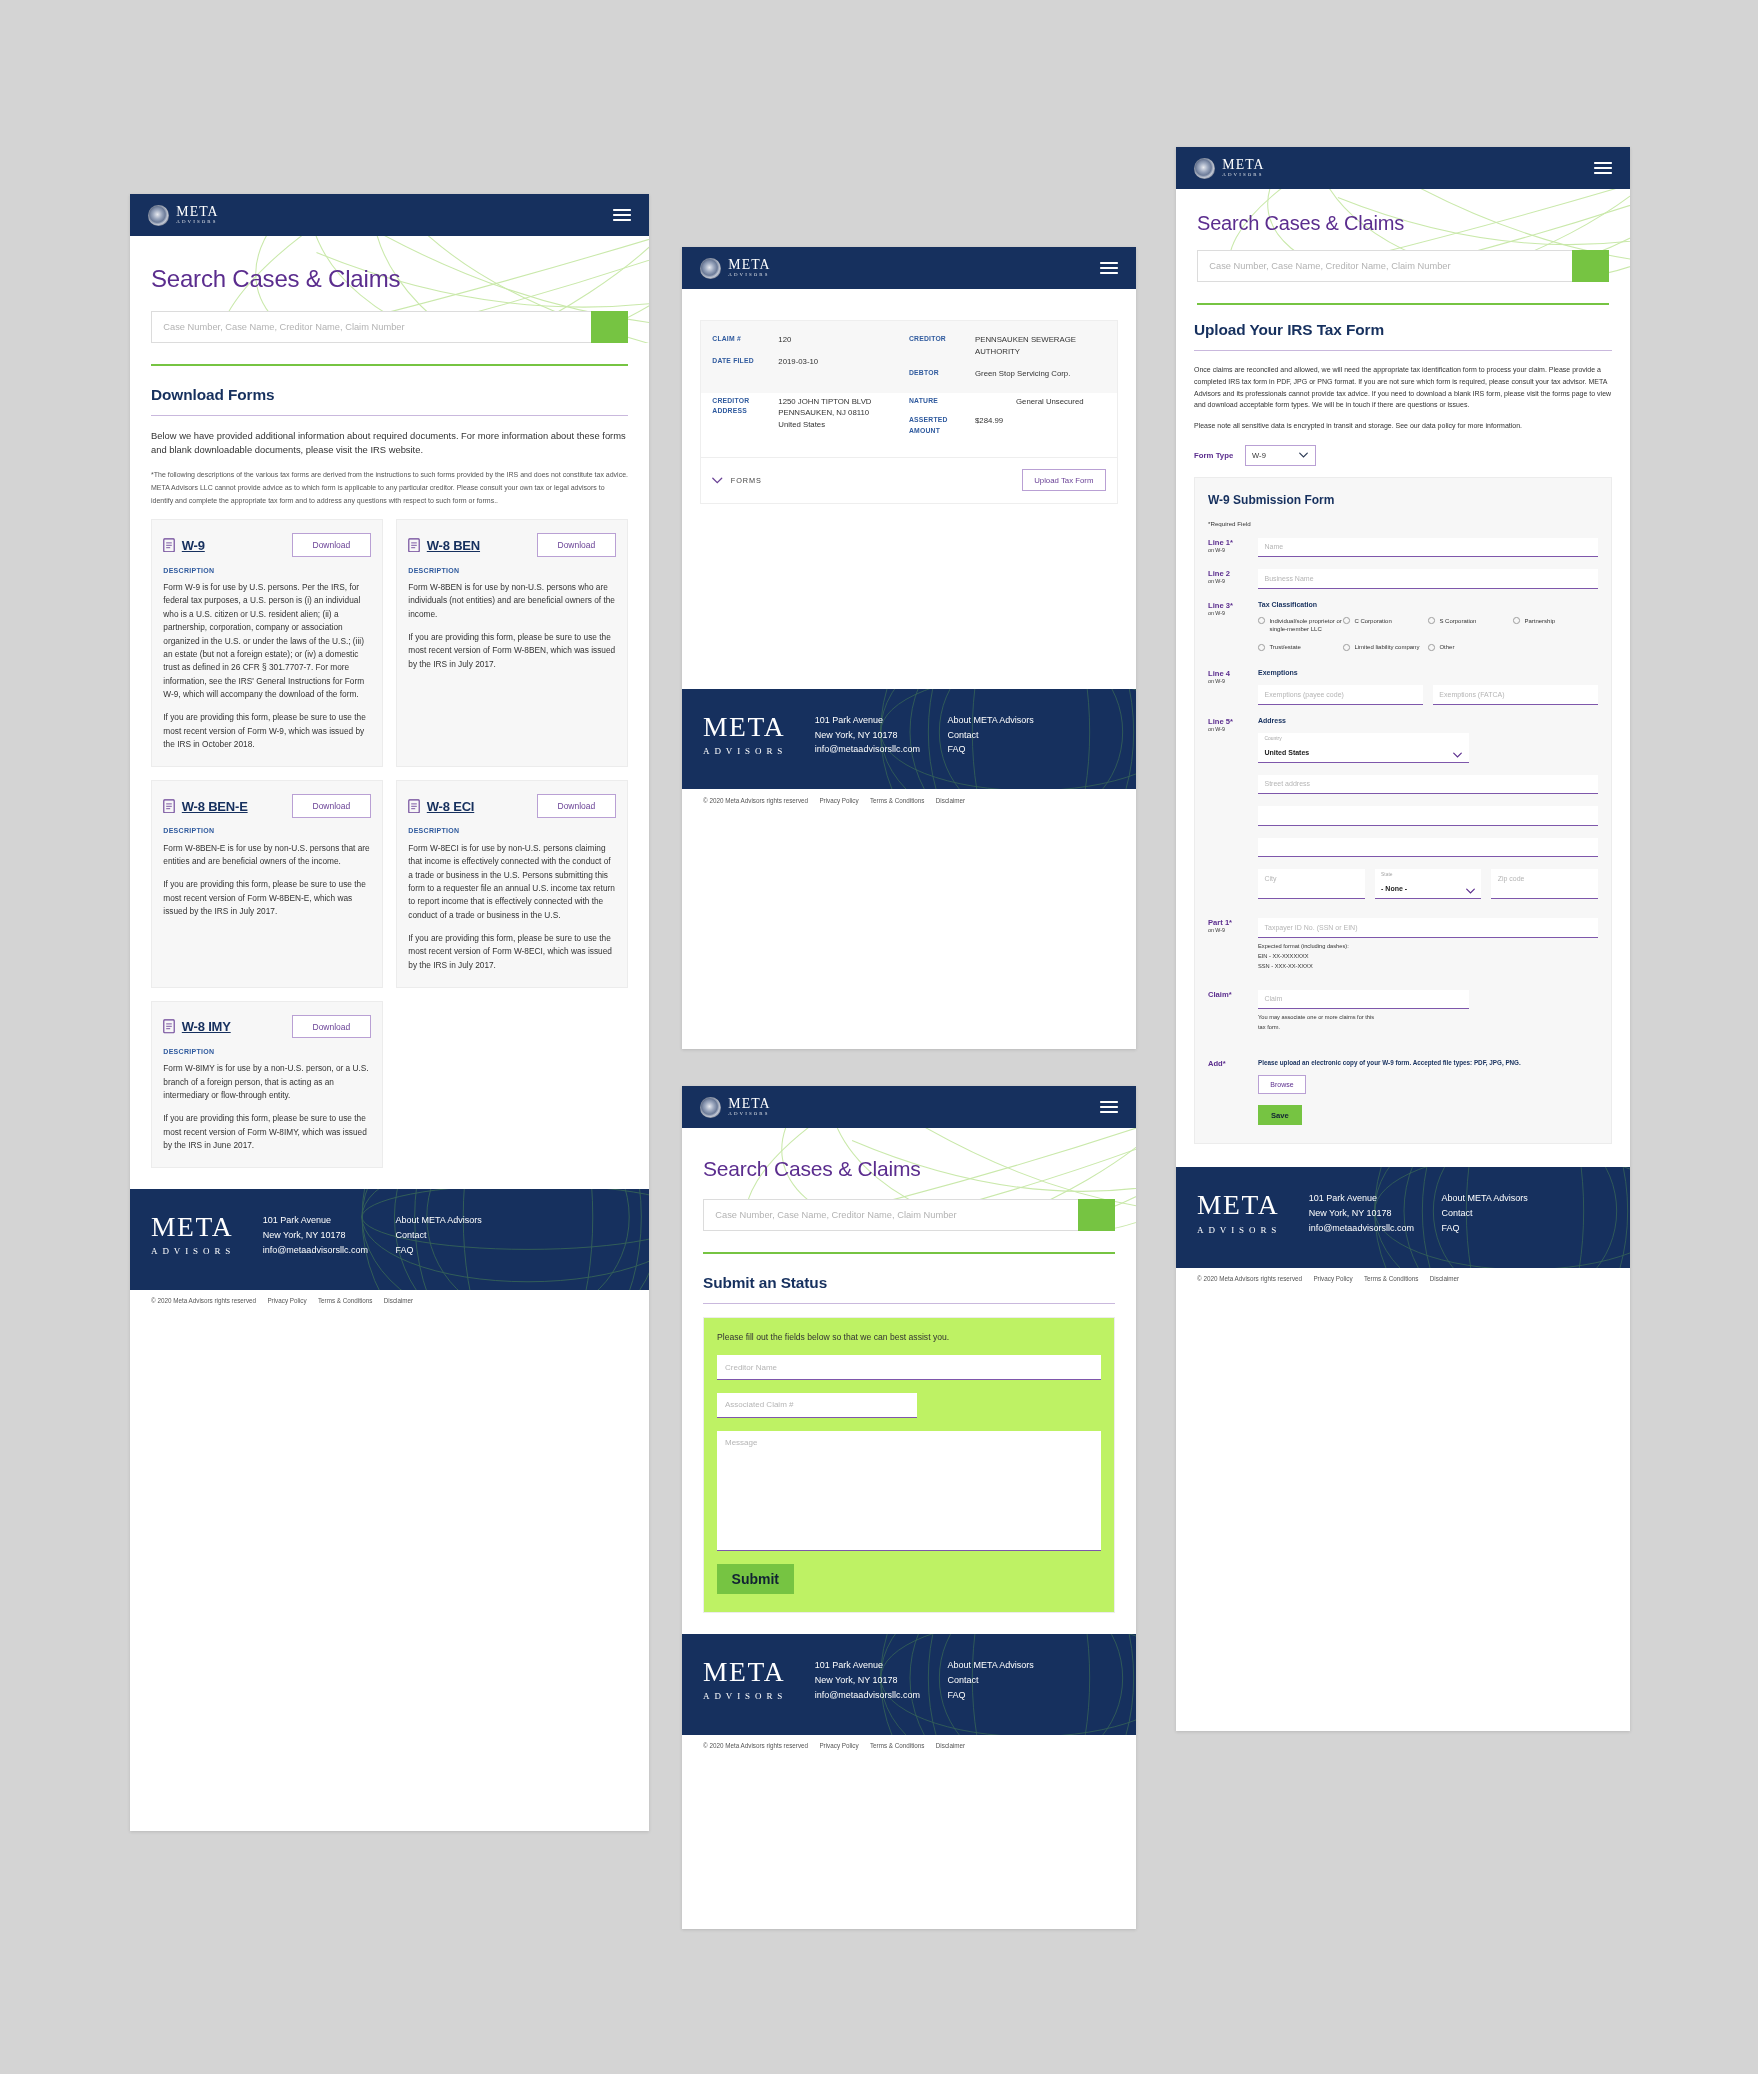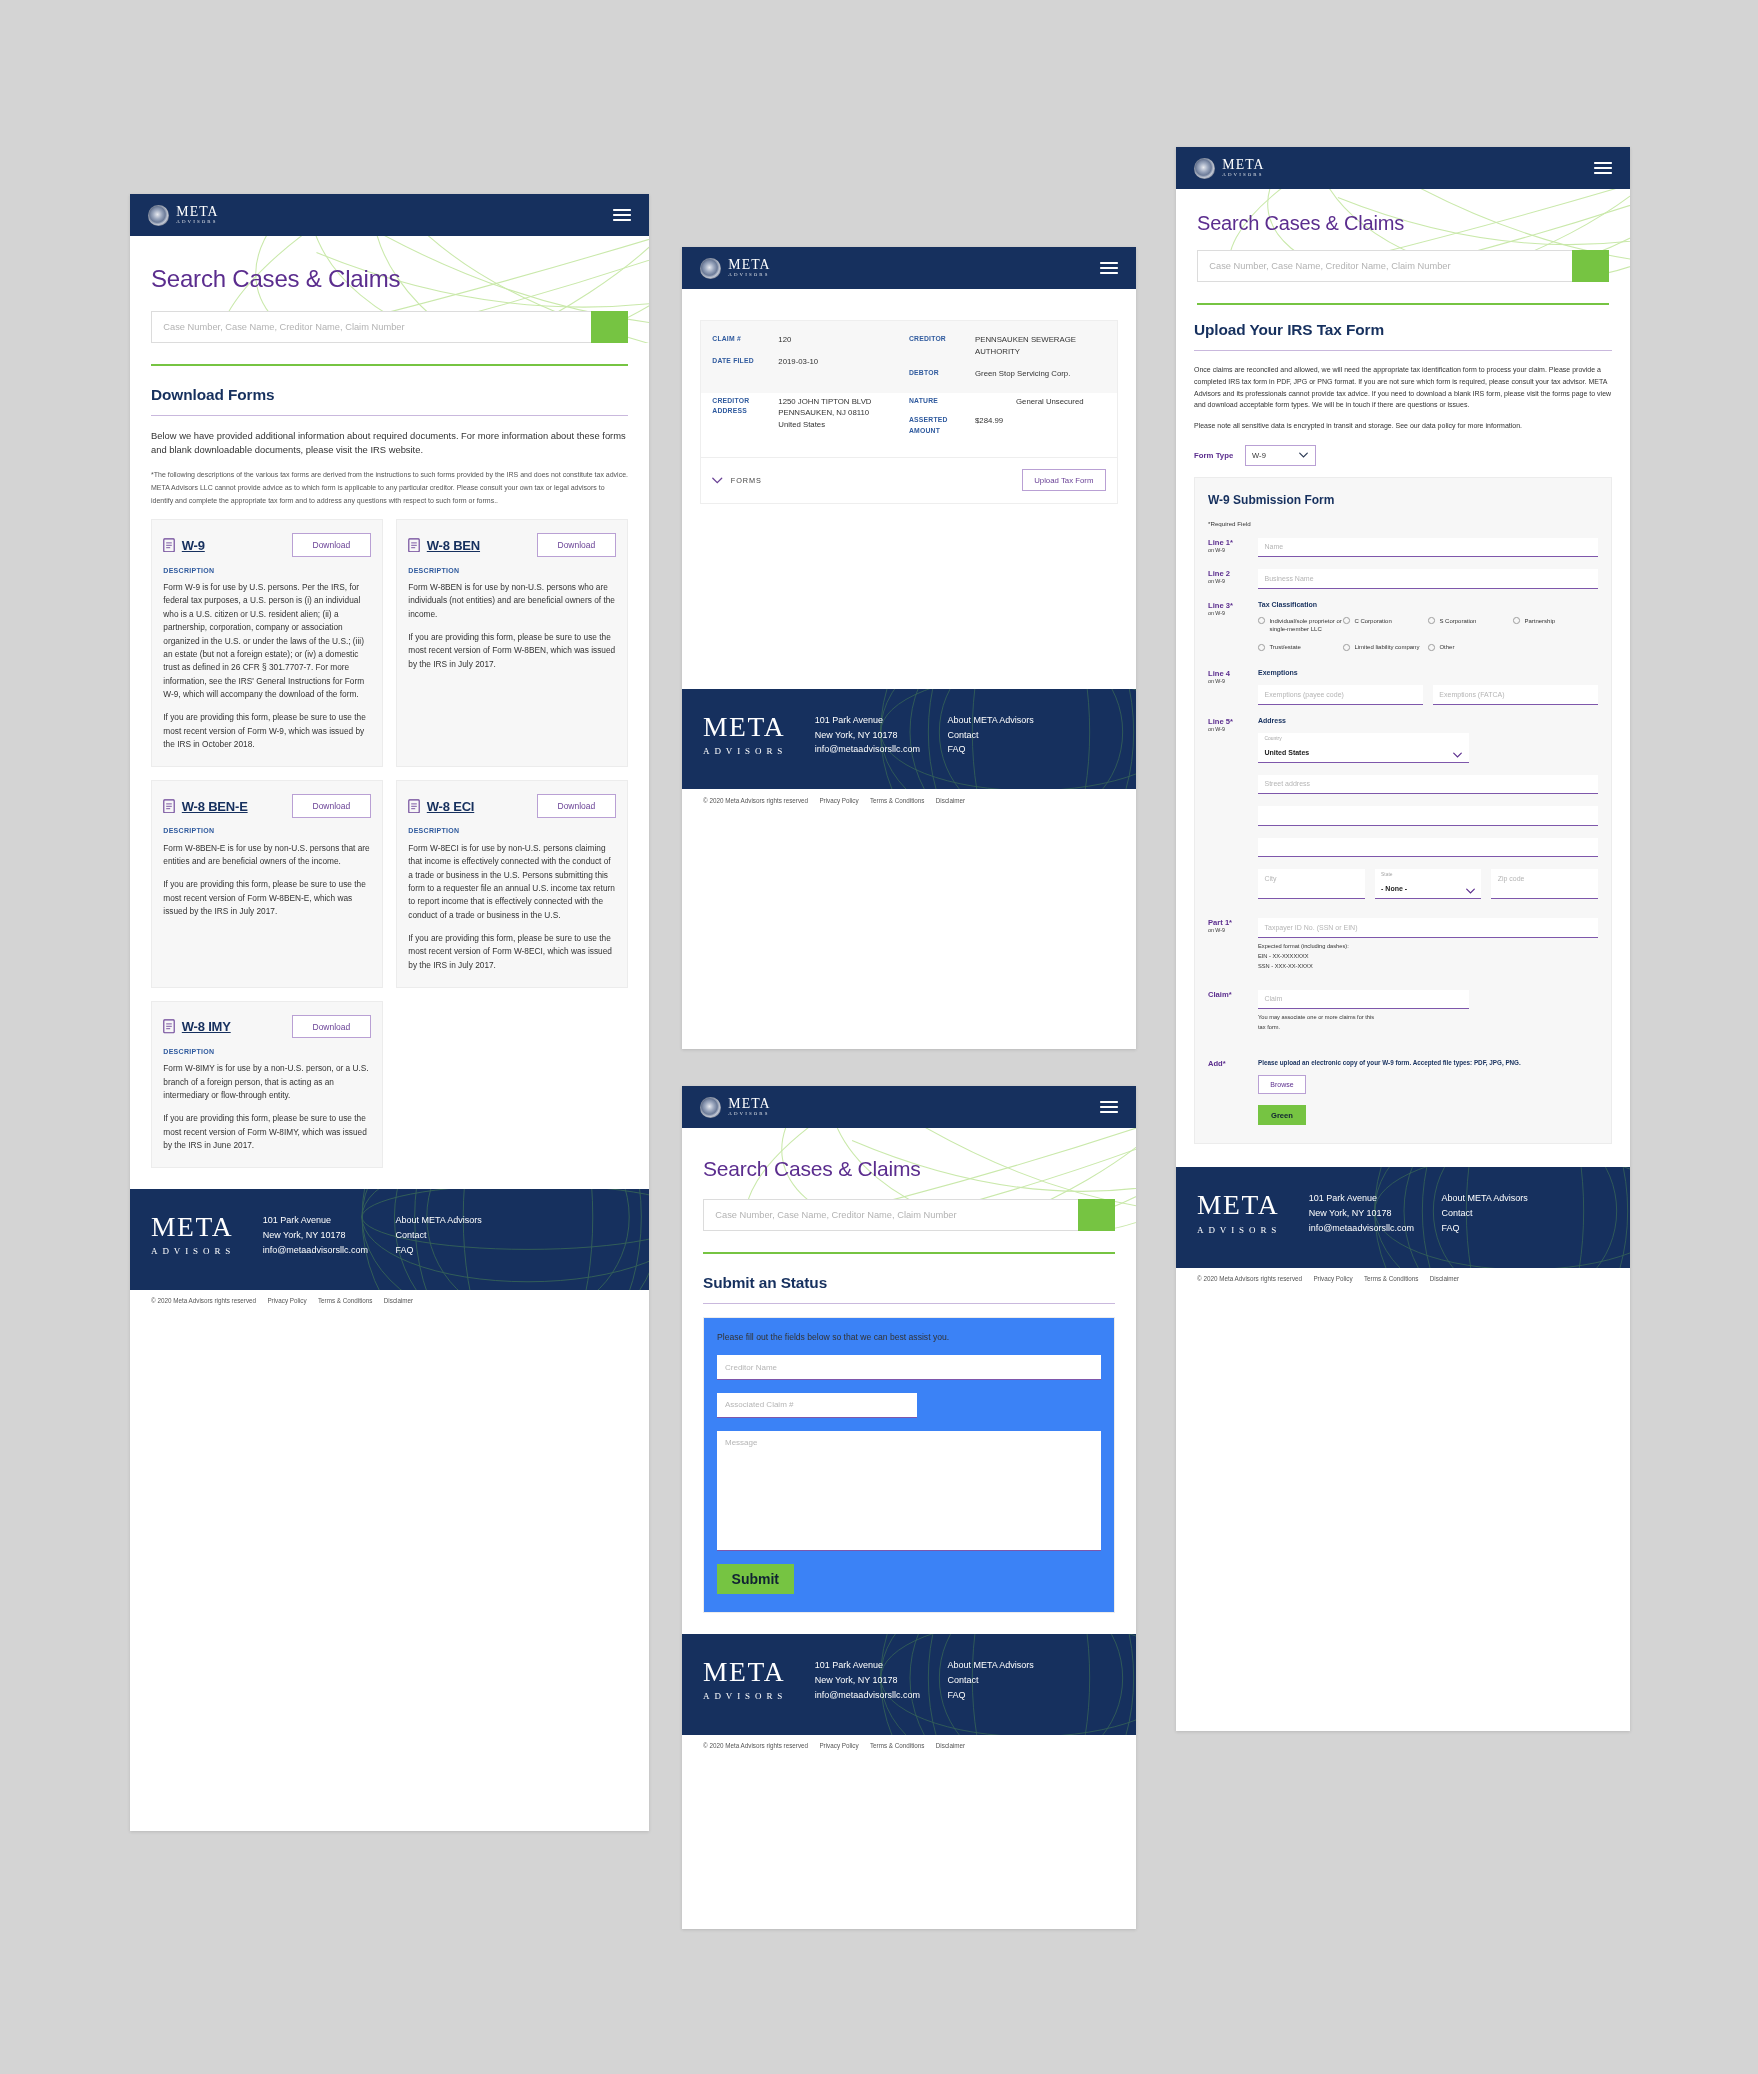--- a/index.html
+++ b/index.html
@@ -114,21 +114,21 @@
   .claim-rows > div:last-child { margin-bottom:0; }
   .accordion { border-top:0.8px solid #eee; padding: 11.3px; display:flex; align-items:center; background:#fff;}
   .acc-label { font-size:7.3px; letter-spacing:0.9px; color:#444; margin-left:8px;}
   .acc-btn {
     margin-left:auto; border:0.8px solid #b9a0d4; background:#fff; color:#6b4397;
     font-size:7.8px; padding: 5.7px 11.3px; cursor:pointer; font-family:"Liberation Sans", sans-serif;
   }
   .acc-body { padding: 3.2px 11.3px 21px 11.3px; display:flex; background:#fff;}
   .chev { width:10.5px; height:6.5px; }
   
-  .inq-box { background:#3b82f6; border:0.8px solid #ececec; padding: 14.6px 13px 18px 13px; }
+  .inq-box { background:#bef264; border:0.8px solid #ececec; padding: 14.6px 13px 18px 13px; }
   .inq-note { font-size: 8.6px; color:#333; margin-bottom: 13px;}
   .u-field { background:#fff; border-bottom:1.6px solid #7e57ab; padding: 7.3px 8px; font-size:8px; color:#b5b5b5; margin-bottom: 13px;}
   .u-field.half { width: 52%; }
   .u-textarea { background:#fff; border-bottom:1.6px solid #7e57ab; padding: 7.3px 8px; font-size:8px; color:#b5b5b5; height: 120px; margin-bottom:13px;}
   .green-btn { background:#76c442; color:#123; border:none; font-size:14px; font-weight:700; padding: 7.3px 14.6px; cursor:pointer; font-family:"Liberation Sans", sans-serif;}
   
   .up-pane { padding: 16px 18px 0 18px; }
   p.up-body { font-size: 7px; line-height:1.68; color:#333; margin-bottom: 9px;}
   .formtype-row { display:flex; align-items:center; gap: 11.3px; margin: 13px 0 11.3px 0;}
   .ft-label { font-size: 7.8px; color:#5b2d8e; font-weight:700;}
@@ -737,21 +737,21 @@
         </div>
       </div>
 
       <div class="frow" style="margin-top:26px; margin-bottom:0;">
         <div class="flabel">
           <div class="ln">Add*</div>
         </div>
         <div class="fbody">
           <div class="addnote">Please upload an electronic copy of your W-9 form. Accepted file types: PDF, JPG, PNG.</div>
           <div class="browse">Browse</div>
-          <div><button class="save">Green</button></div>
+          <div><button class="save">Save</button></div>
         </div>
       </div>
     </div>
   </div>
 
   <div class="footer" style="margin-top:23px;">
     <svg width="308" height="308" viewBox="0 0 420 420">
       <g fill="none" stroke="#5da350" stroke-width="1.2" opacity=".75">
         <circle cx="210" cy="210" r="205"></circle>
           <circle cx="210" cy="210" r="165"></circle>

